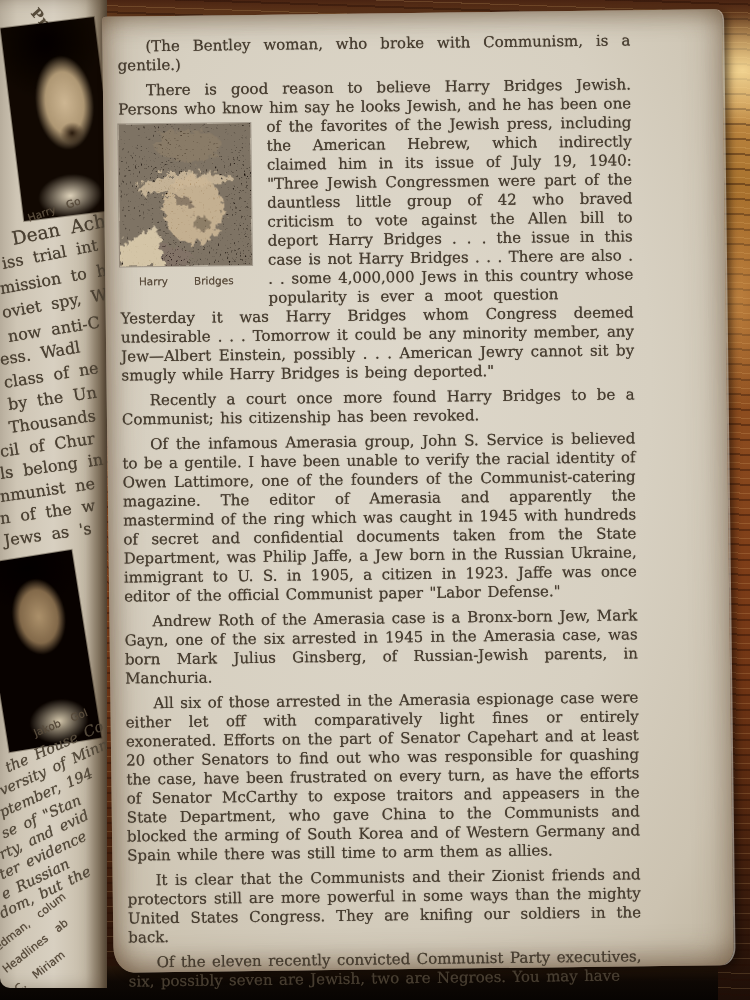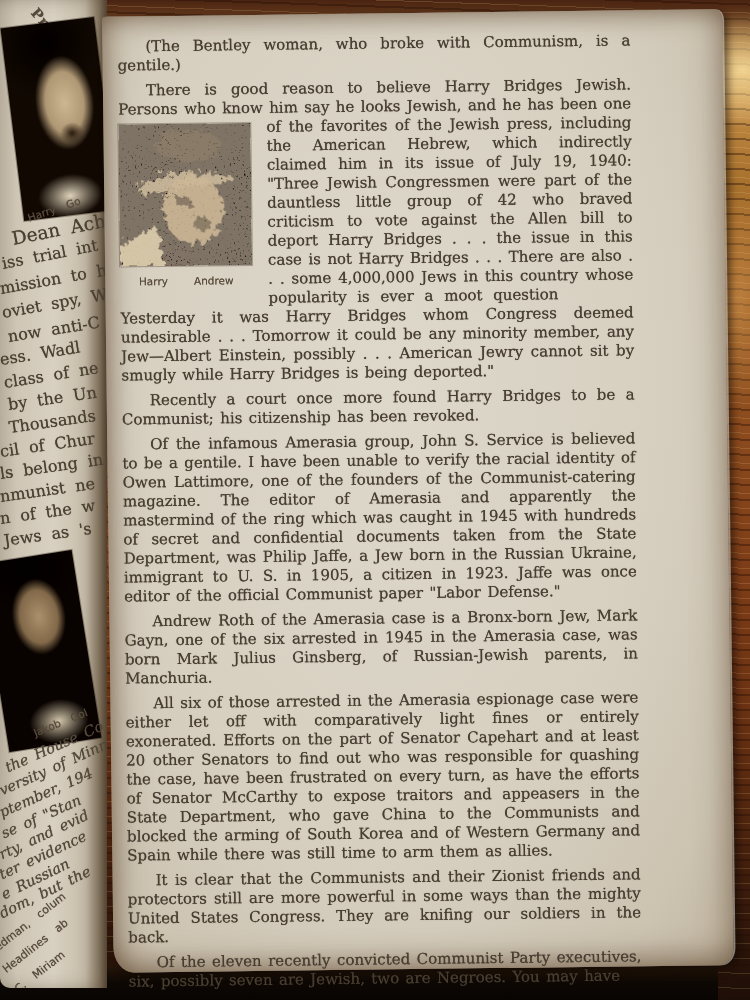--- a/index.html
+++ b/index.html
@@ -135,21 +135,21 @@
             <path d="M18 62 L55 48 L112 52 L116 58 L60 64 L22 70 Z" fill="#c4ac84" opacity="0.8" filter="url(#rough)"></path>
             <ellipse cx="74" cy="86" rx="30" ry="34" fill="#b1946c" opacity="0.9" filter="url(#rough)"></ellipse>
             <ellipse cx="64" cy="78" rx="8" ry="6" fill="#2d1d0e" filter="url(#rough)"></ellipse>
             <ellipse cx="82" cy="100" rx="9" ry="7" fill="#33210f" filter="url(#rough)"></ellipse>
             <path d="M0 122 L36 102 L52 142 L0 142 Z" fill="#d3c29d" opacity="0.9" filter="url(#rough)"></path>
             <path d="M40 118 L74 130 L70 142 L44 142 Z" fill="#1a100a" filter="url(#rough)"></path>
             <rect width="132" height="142" filter="url(#grain)" opacity="0.5"></rect>
           </svg>
           <span class="photo-caption">
               <span>Harry</span>
-              <span>Andrew</span>
+              <span>Bridges</span>
             </span>
         </span>
         <span>the favorites of the Jewish press, including the American Hebrew, which indirectly claimed him in its issue of July 19, 1940:  "Three Jewish Congressmen were part of the dauntless little group of 42 who braved criticism to vote against the Allen bill to deport Harry Bridges . . . the issue in this case is not Harry Bridges . . .  There are also . . . some 4,000,000 Jews in this country whose popularity is ever a moot question     Yesterday it was Harry Bridges whom Congress deemed undesirable . . .  Tomorrow it could be any minority member, any Jew—Albert Einstein, possibly . . .  American Jewry cannot sit by smugly while Harry Bridges is being deported."</span></p>
 
       <p>Recently a court once more found Harry Bridges to be a Communist; his citizenship has been revoked.</p>
       <p>Of the infamous Amerasia group, John S. Service is believed to be a gentile.  I have been unable to verify the racial identity of Owen Lattimore, one of the founders of the Communist-catering magazine.  The editor of Amerasia and apparently the mastermind of the ring which was caught in 1945 with hundreds of secret and confidential documents taken from the State Department, was Philip Jaffe, a Jew born in the Russian Ukraine, immigrant to U. S. in 1905, a citizen in 1923.  Jaffe was once editor of the official Communist paper "Labor Defense."</p>
       <p>Andrew Roth of the Amerasia case is a Bronx-born Jew, Mark Gayn, one of the six arrested in 1945 in the Amerasia case, was born Mark Julius Ginsberg, of Russian-Jewish parents, in Manchuria.</p>
       <p>All six of those arrested in the Amerasia espionage case were either let off with comparatively light fines or entirely exonerated.  Efforts on the part of Senator Capehart and at least 20 other Senators to find out who was responsible for quashing the case, have been frustrated on every turn, as have the efforts of Senator McCarthy to expose traitors and appeasers in the State Department, who gave China to the Communists and blocked the arming of South Korea and of Western Germany and Spain while there was still time to arm them as allies.</p>
       <p>It is clear that the Communists and their Zionist friends and protectors still are more powerful in some ways than the mighty United States Congress.  They are knifing our soldiers in the back.</p>
       <p>Of the eleven recently convicted Communist Party executives, six, possibly seven are Jewish, two are Negroes.  You may have</p>

